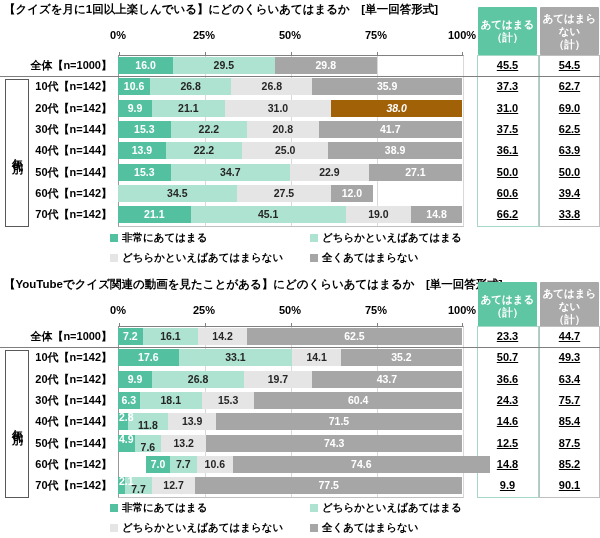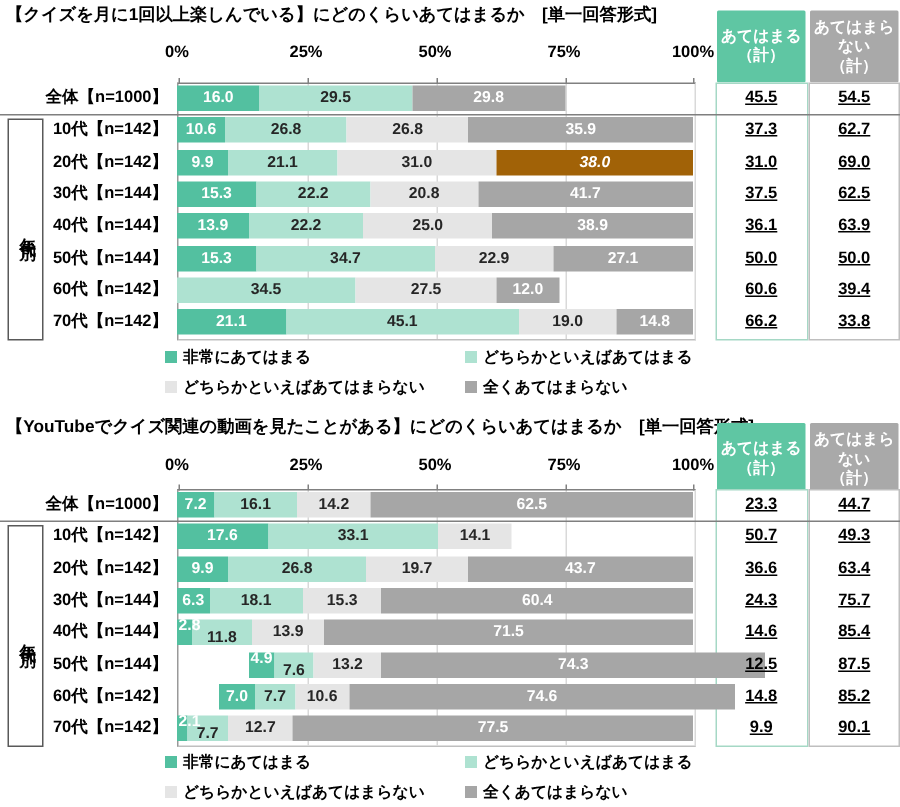--- a/index.html
+++ b/index.html
@@ -267,20 +267,23 @@
         <div class="bar" style="top: 74.3px;">
           <div class="seg" style="width: 17.6%; background: rgb(83, 192, 160);">
             <span class="val" style="color: rgb(255, 255, 255);">17.6</span>
           </div>
           <div class="seg" style="width: 33.1%; background: rgb(174, 226, 209);">
             <span class="val" style="color: rgb(38, 38, 38);">33.1</span>
           </div>
           <div class="seg" style="width: 14.1%; background: rgb(229, 229, 229);">
             <span class="val" style="color: rgb(38, 38, 38);">14.1</span>
           </div>
+          <div class="seg" style="width: 35.2%; background: rgb(166, 166, 166);">
+            <span class="val" style="color: rgb(255, 255, 255);">35.2</span>
+          </div>
         </div>
         <div class="tot" style="left: 478px; top: 74.3px;">50.7</div>
         <div class="tot" style="left: 540px; top: 74.3px;">49.3</div>
         <div class="row-label" style="top: 95.6px;">20代【n=142】</div>
         <div class="bar" style="top: 95.6px;">
           <div class="seg" style="width: 9.9%; background: rgb(83, 192, 160);">
             <span class="val" style="color: rgb(255, 255, 255);">9.9</span>
           </div>
           <div class="seg" style="width: 26.8%; background: rgb(174, 226, 209);">
             <span class="val" style="color: rgb(38, 38, 38);">26.8</span>
@@ -322,21 +325,21 @@
           <div class="seg" style="width: 13.9%; background: rgb(229, 229, 229);">
             <span class="val" style="color: rgb(38, 38, 38);">13.9</span>
           </div>
           <div class="seg" style="width: 71.5%; background: rgb(166, 166, 166);">
             <span class="val" style="color: rgb(255, 255, 255);">71.5</span>
           </div>
         </div>
         <div class="tot" style="left: 478px; top: 138.2px;">14.6</div>
         <div class="tot" style="left: 540px; top: 138.2px;">85.4</div>
         <div class="row-label" style="top: 159.5px;">50代【n=144】</div>
-        <div class="bar" style="top: 159.5px; padding-left: 48px;">
+        <div class="bar" style="top: 159.5px;">
           <div class="seg" style="width: 4.9%; background: rgb(83, 192, 160);">
             <span class="val raised" style="color: rgb(255, 255, 255);">4.9</span>
           </div>
           <div class="seg" style="width: 7.6%; background: rgb(174, 226, 209);">
             <span class="val lowered" style="color: rgb(38, 38, 38);">7.6</span>
           </div>
           <div class="seg" style="width: 13.2%; background: rgb(229, 229, 229);">
             <span class="val" style="color: rgb(38, 38, 38);">13.2</span>
           </div>
           <div class="seg" style="width: 74.3%; background: rgb(166, 166, 166);">

